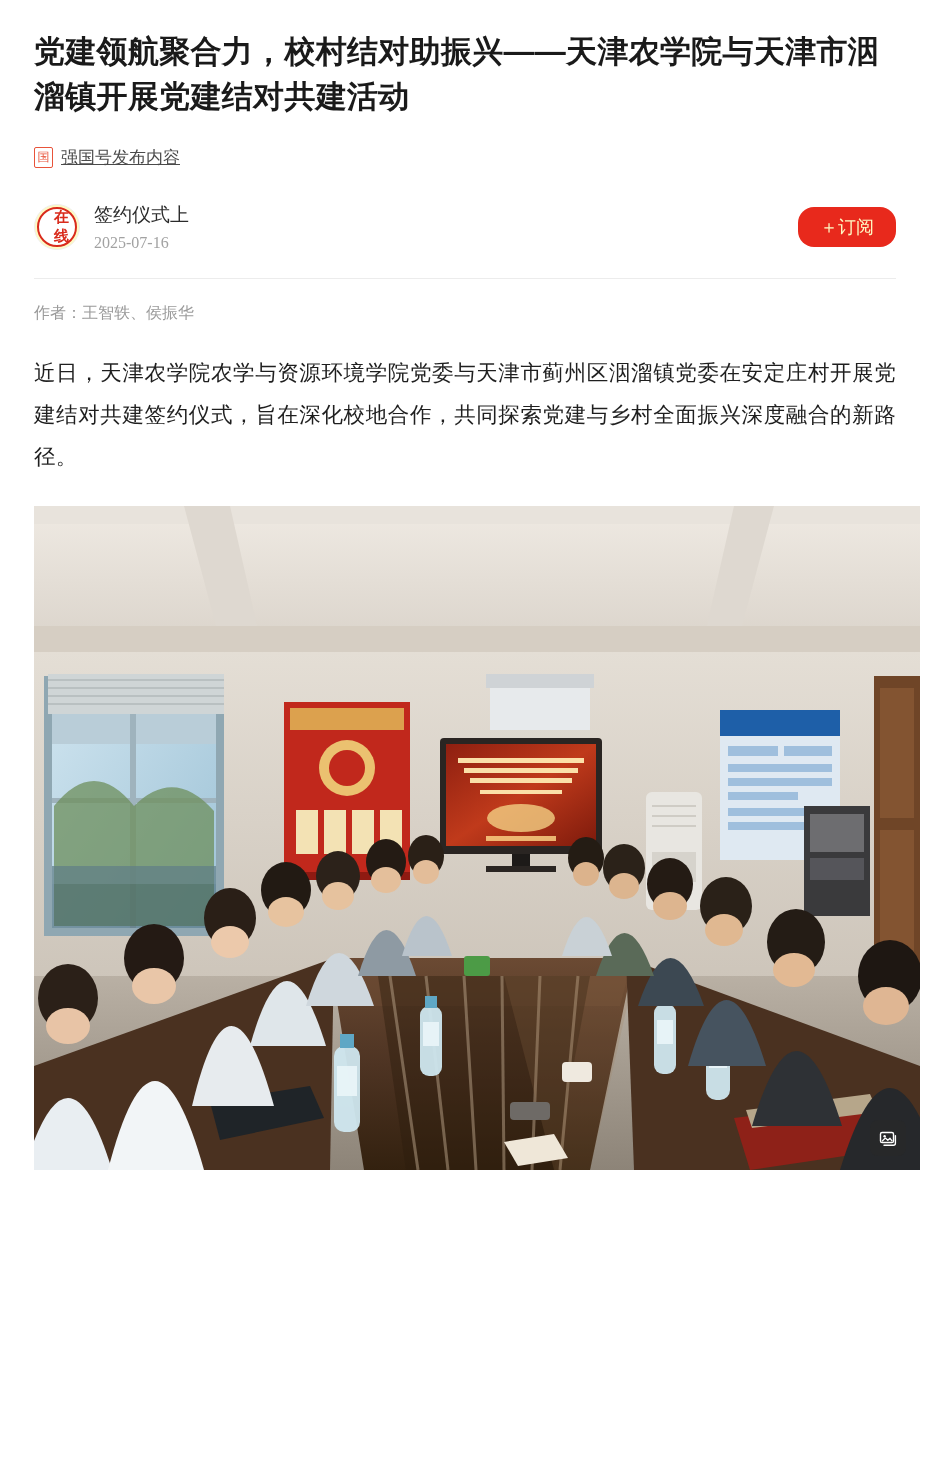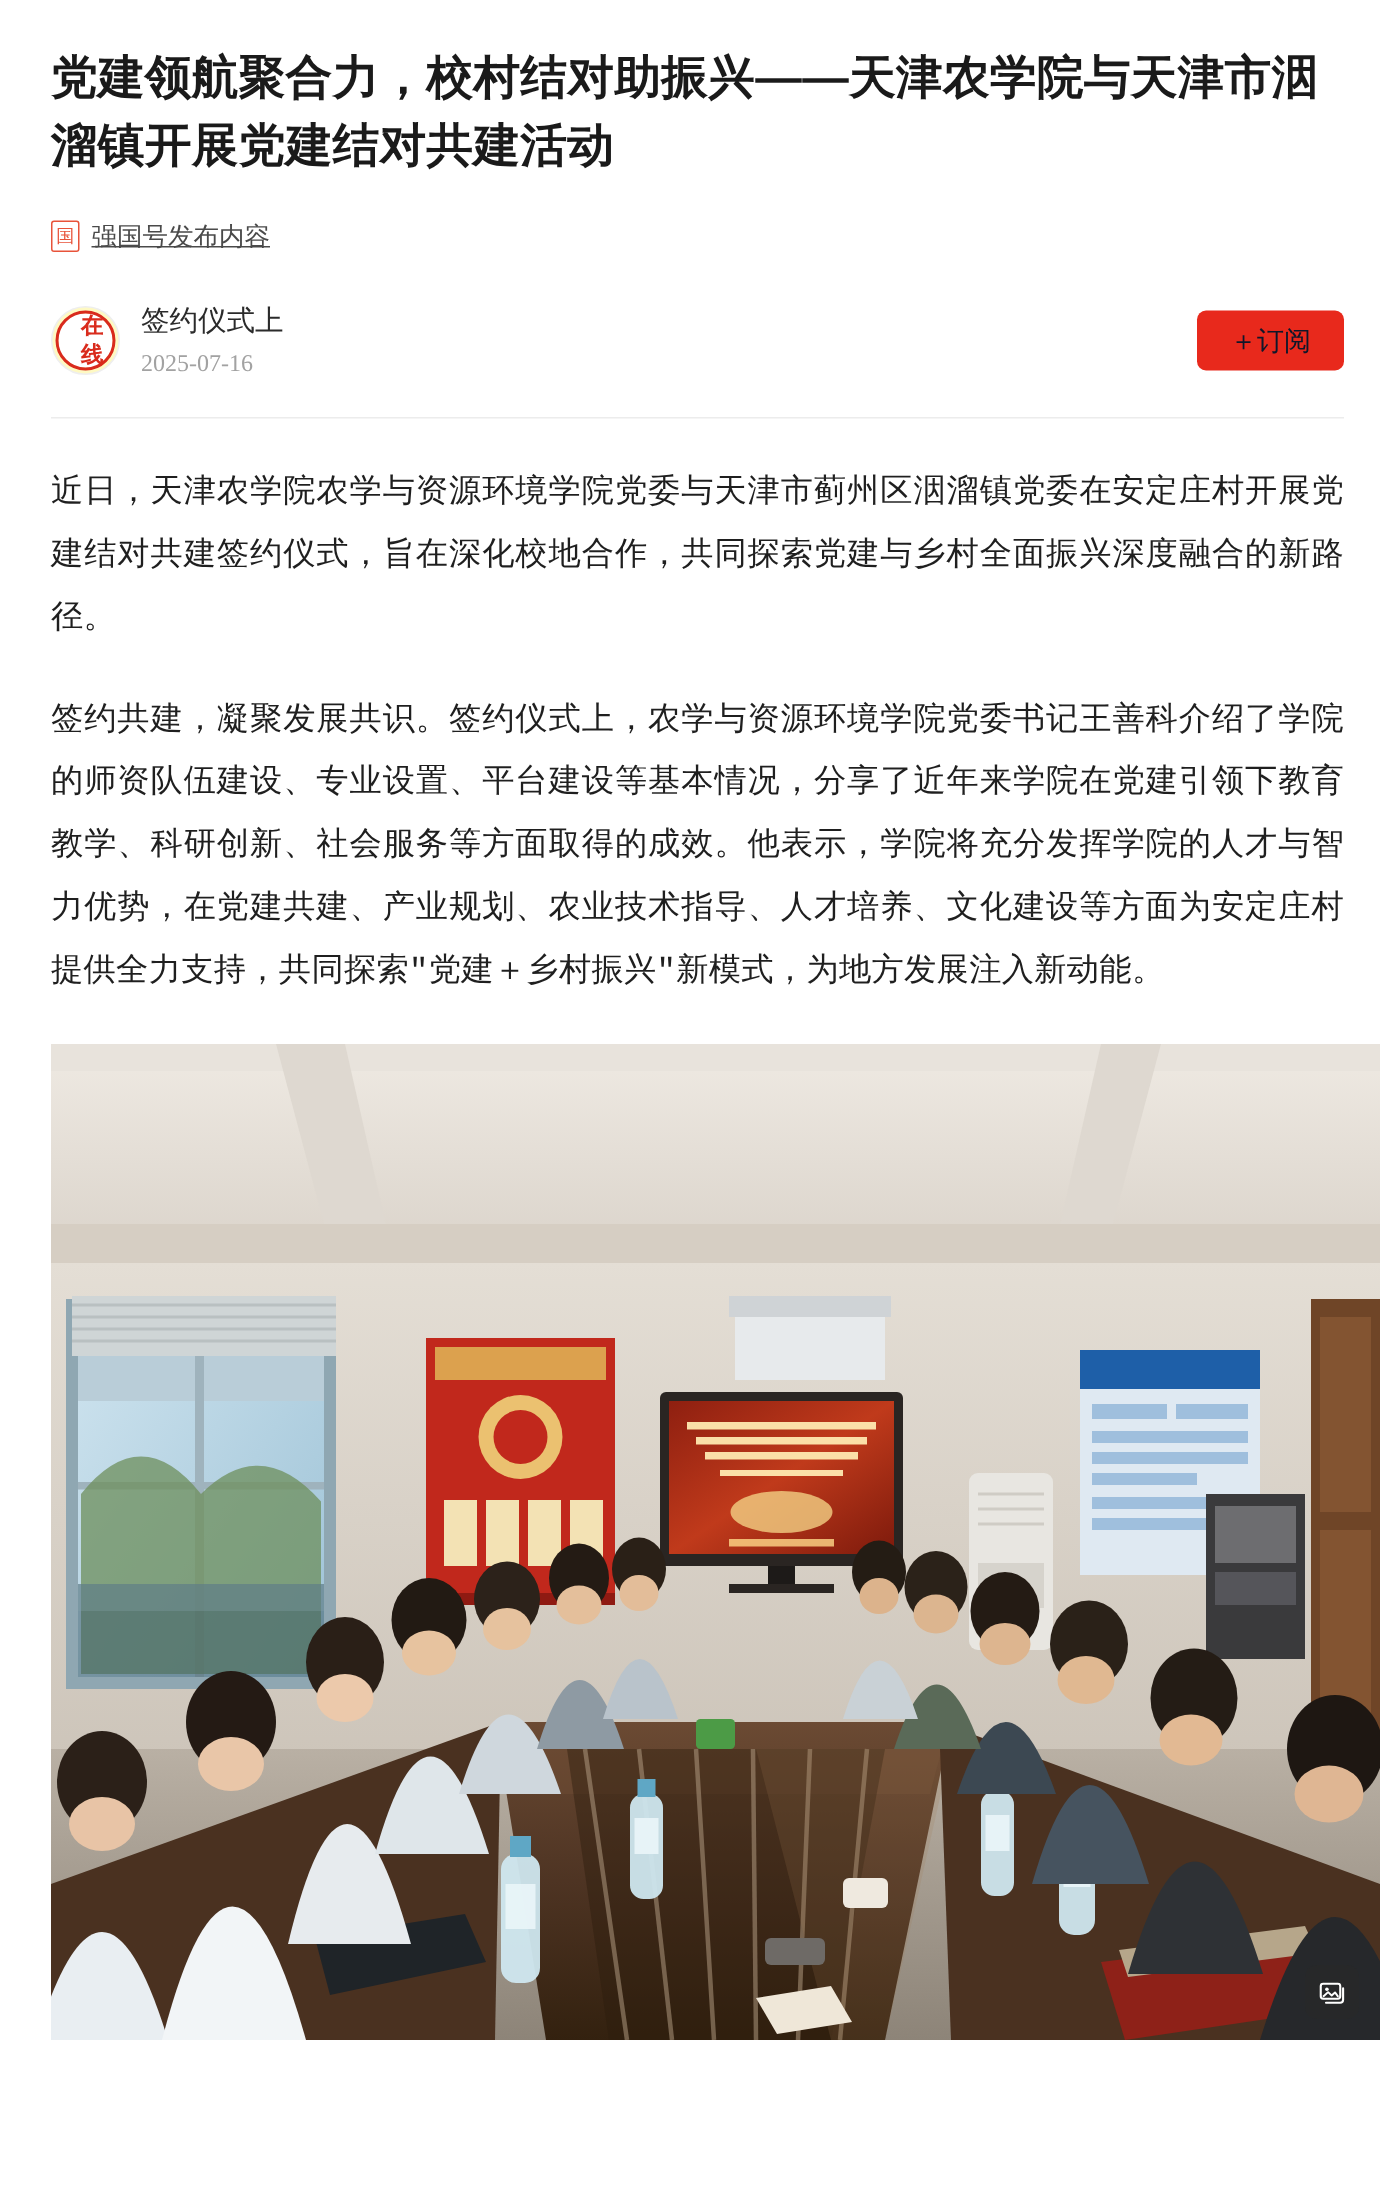--- a/index.html
+++ b/index.html
@@ -121,23 +121,23 @@
   .pub-date {
     font-size: 16px;
     color: #a2a2a2;
     margin-top: 5px;
     line-height: 1.2;
     font-family: Liberation Serif, serif;
   }
   .subscribe-btn {
     margin-left: auto;
     background: #e8291c;
-    color: #0f172a;
+    color: #fef9c3;
     border: none;
-    border-radius: 6px;
+    border-radius: 16px;
     font-size: 18px;
     padding: 11px 22px;
     cursor: pointer;
     font-family: inherit;
     line-height: 1;
     white-space: nowrap;
   }
 
   .divider {
     height: 1px;
@@ -217,24 +217,24 @@
       </div>
       <div class="pub-meta">
         <span class="pub-name">签约仪式上</span>
         <span class="pub-date">2025-07-16</span>
       </div>
       <button class="subscribe-btn">＋订阅</button>
     </div>
 
     <div class="divider"></div>
 
+    <div class="byline">作者：王智轶、侯振华</div>
 
     <div class="body-text">
       <p>近日，天津农学院农学与资源环境学院党委与天津市蓟州区洇溜镇党委在安定庄村开展党建结对共建签约仪式，旨在深化校地合作，共同探索党建与乡村全面振兴深度融合的新路径。</p>
-      <p>签约共建，凝聚发展共识。签约仪式上，农学与资源环境学院党委书记王善科介绍了学院的师资队伍建设、专业设置、平台建设等基本情况，分享了近年来学院在党建引领下教育教学、科研创新、社会服务等方面取得的成效。他表示，学院将充分发挥学院的人才与智力优势，在党建共建、产业规划、农业技术指导、人才培养、文化建设等方面为安定庄村提供全力支持，共同探索″党建＋乡村振兴″新模式，为地方发展注入新动能。</p>
     </div>
 
   </div>
 
   <div class="figure">
     <div class="photo">
       <svg width="886" height="664" viewBox="0 0 886 664" role="img" aria-label="meeting room photo">
         <defs>
           <linearGradient id="ceil" x1="0" y1="0" x2="0" y2="1">
             <stop offset="0" stop-color="#efeae3"></stop>

